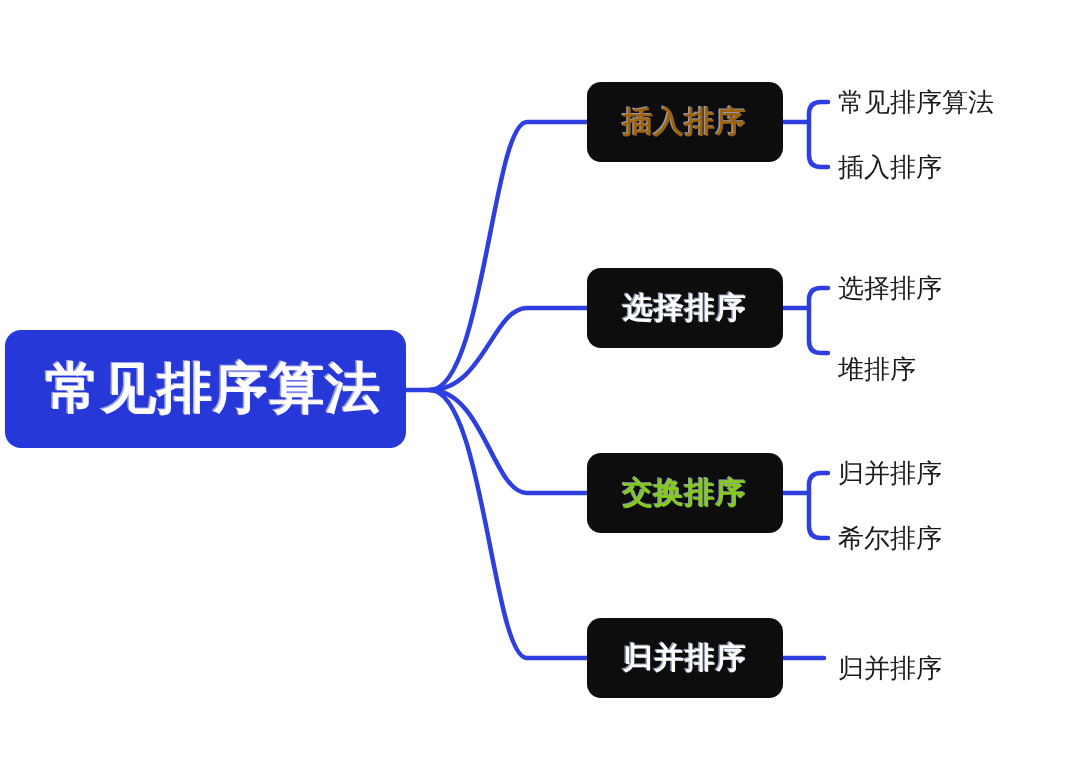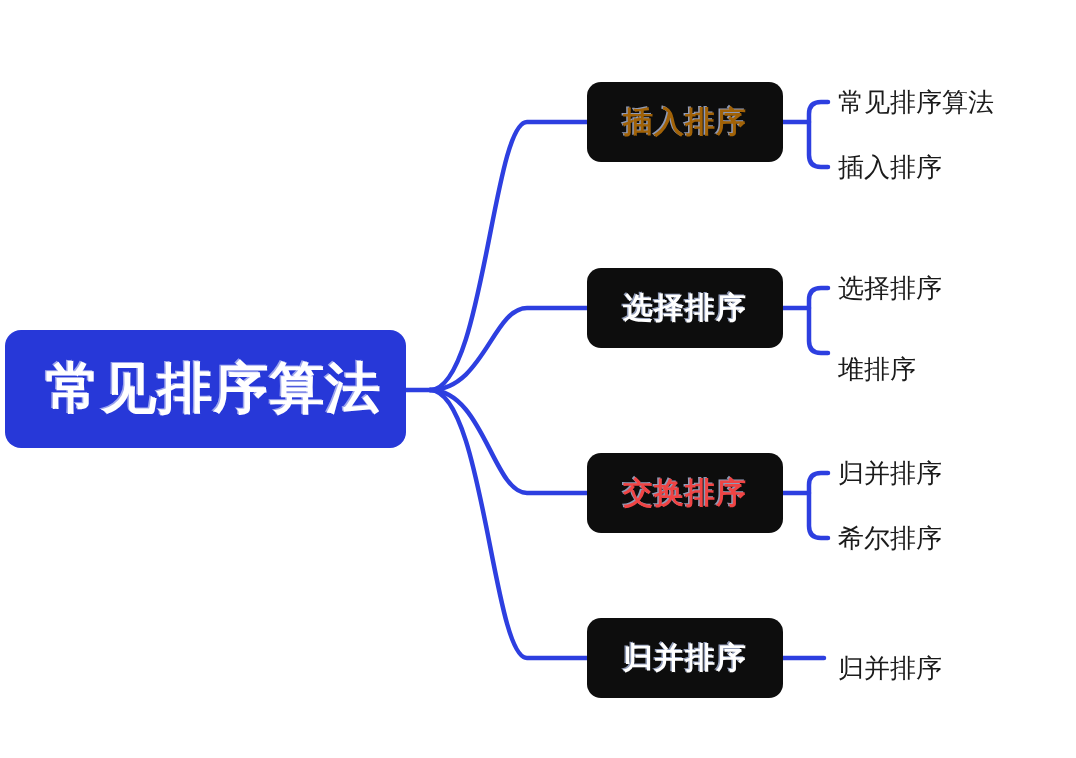--- a/index.html
+++ b/index.html
@@ -92,21 +92,21 @@
       <div class="node-box branch-node" style="left: 587px; top: 82px; width: 196px; height: 80px; background: rgb(13, 13, 13); color: #a16207;">
         <span>插入排序</span>
       </div>
       <div class="leaf-label" style="left: 838px; top: 89px; color: rgb(27, 27, 27);">常见排序算法</div>
       <div class="leaf-label" style="left: 838px; top: 154px; color: rgb(27, 27, 27);">插入排序</div>
       <div class="node-box branch-node" style="left: 587px; top: 268px; width: 196px; height: 80px; background: rgb(13, 13, 13); color: rgb(255, 255, 255);">
         <span>选择排序</span>
       </div>
       <div class="leaf-label" style="left: 838px; top: 275px; color: rgb(27, 27, 27);">选择排序</div>
       <div class="leaf-label" style="left: 838px; top: 356px; color: rgb(27, 27, 27);">堆排序</div>
-      <div class="node-box branch-node" style="left: 587px; top: 453px; width: 196px; height: 80px; background: rgb(13, 13, 13); color: #ef4444;">
+      <div class="node-box branch-node" style="left: 587px; top: 453px; width: 196px; height: 80px; background: rgb(13, 13, 13); color: #84cc16;">
         <span>交换排序</span>
       </div>
       <div class="leaf-label" style="left: 838px; top: 460px; color: rgb(27, 27, 27);">归并排序</div>
       <div class="leaf-label" style="left: 838px; top: 525px; color: rgb(27, 27, 27);">希尔排序</div>
       <div class="node-box branch-node" style="left: 587px; top: 618px; width: 196px; height: 80px; background: rgb(13, 13, 13); color: rgb(255, 255, 255);">
         <span>归并排序</span>
       </div>
       <div class="leaf-label" style="left: 838px; top: 655px; color: rgb(27, 27, 27);">归并排序</div>
     </div>
 

